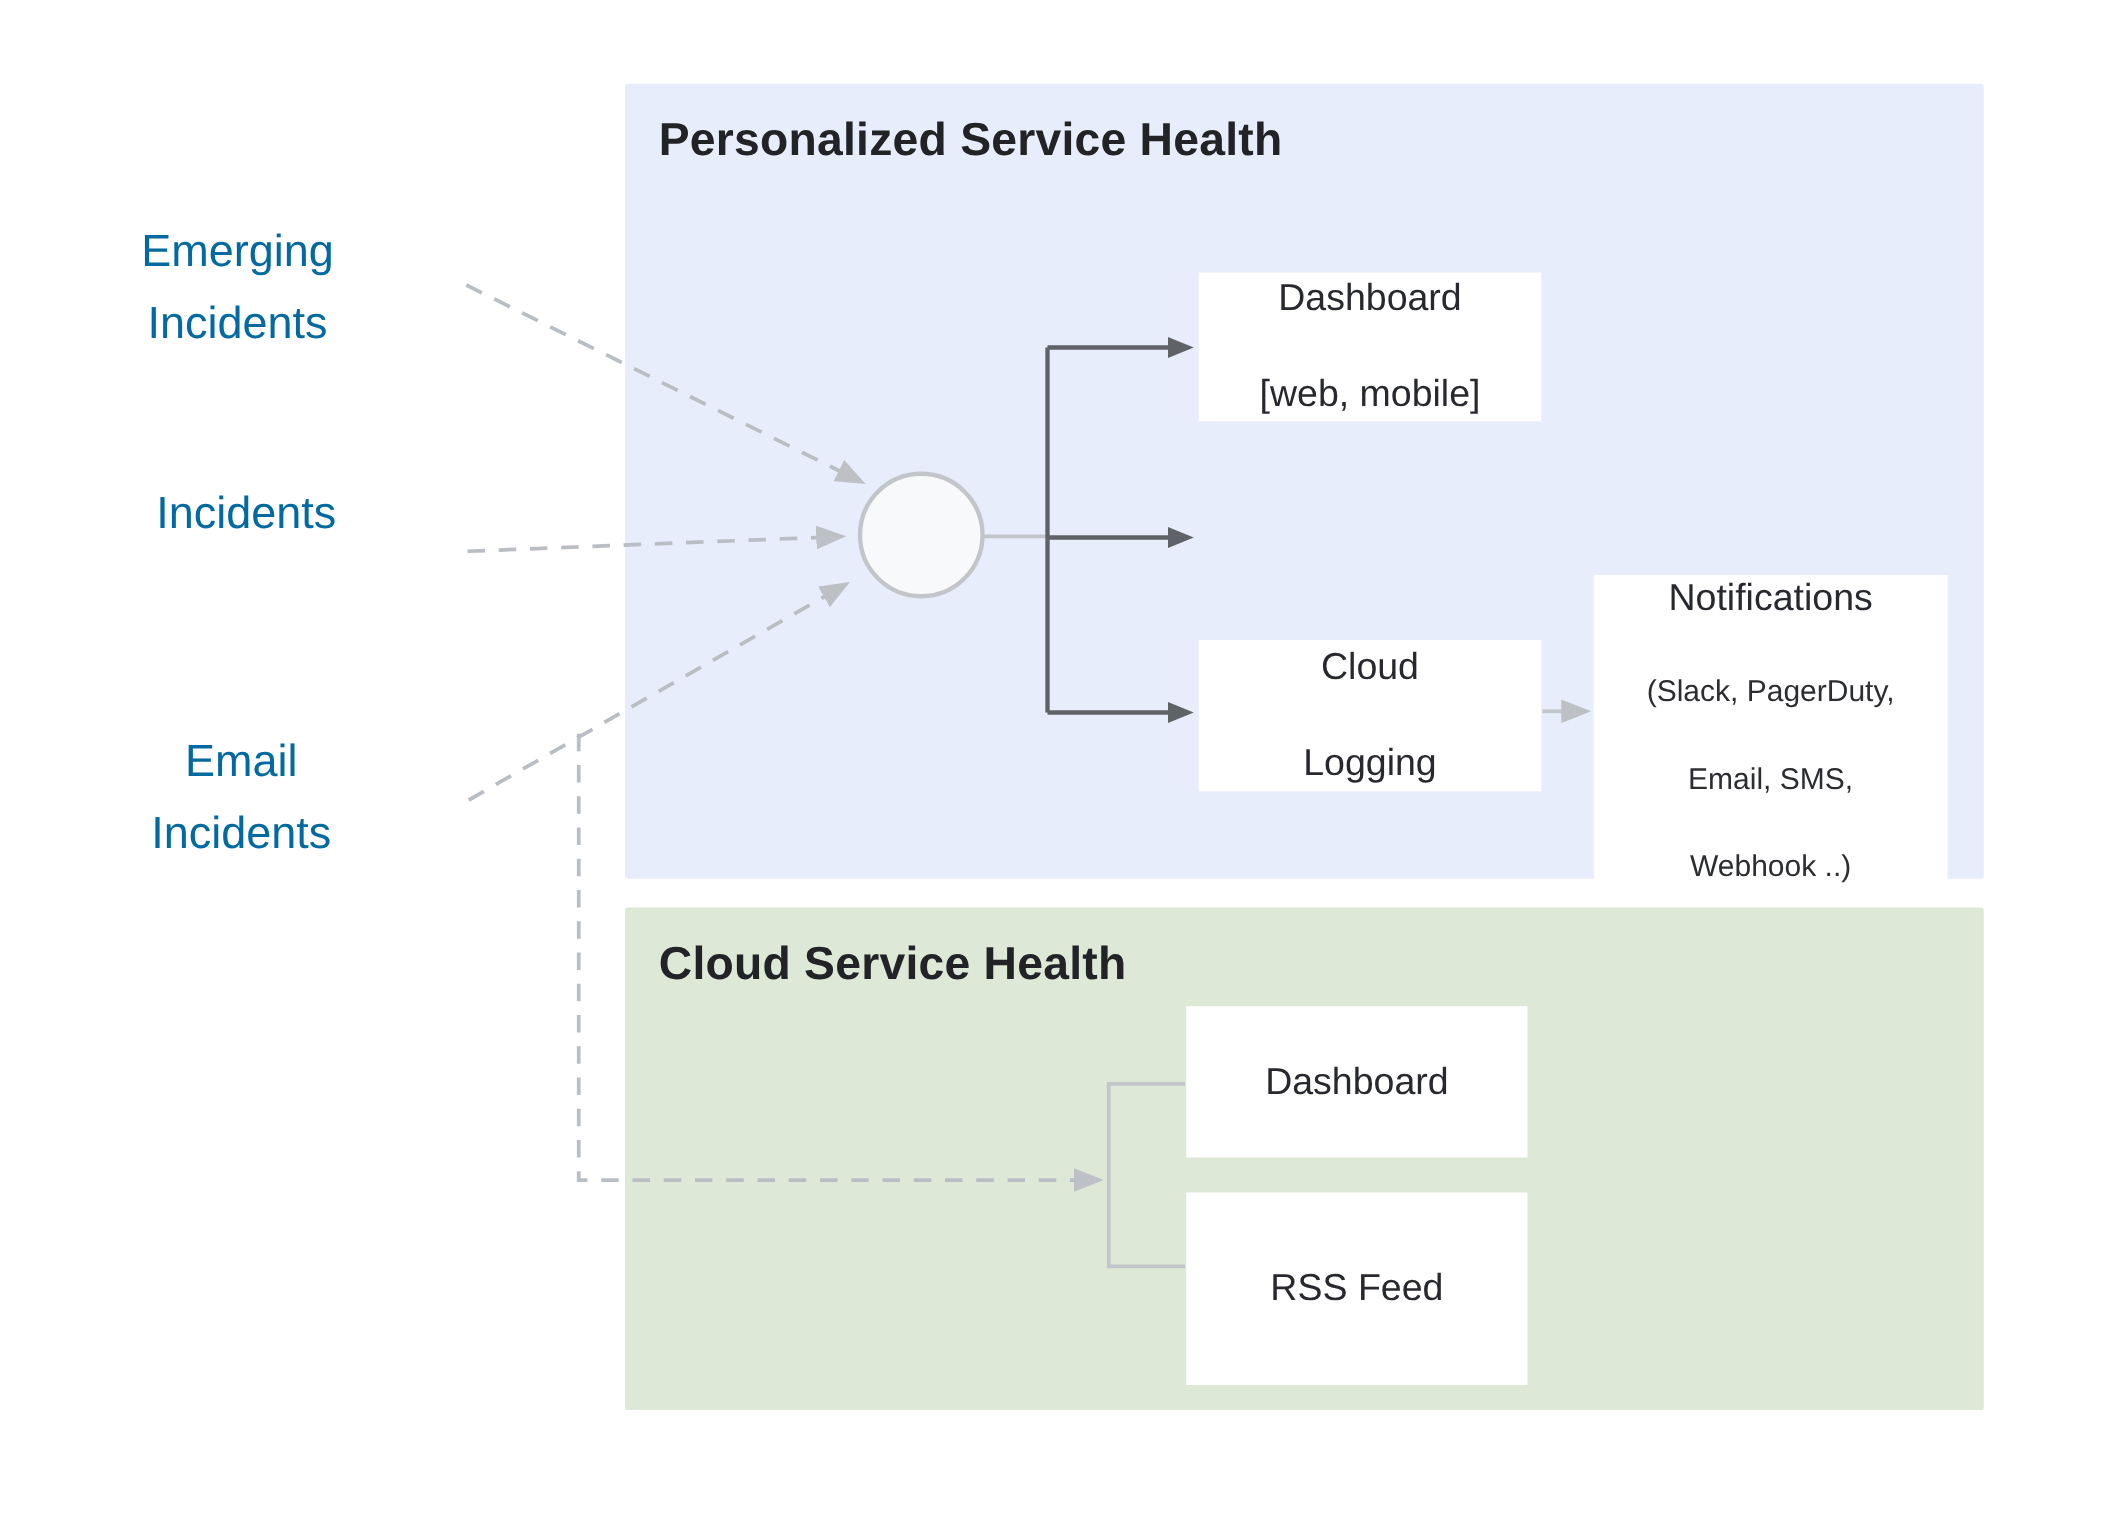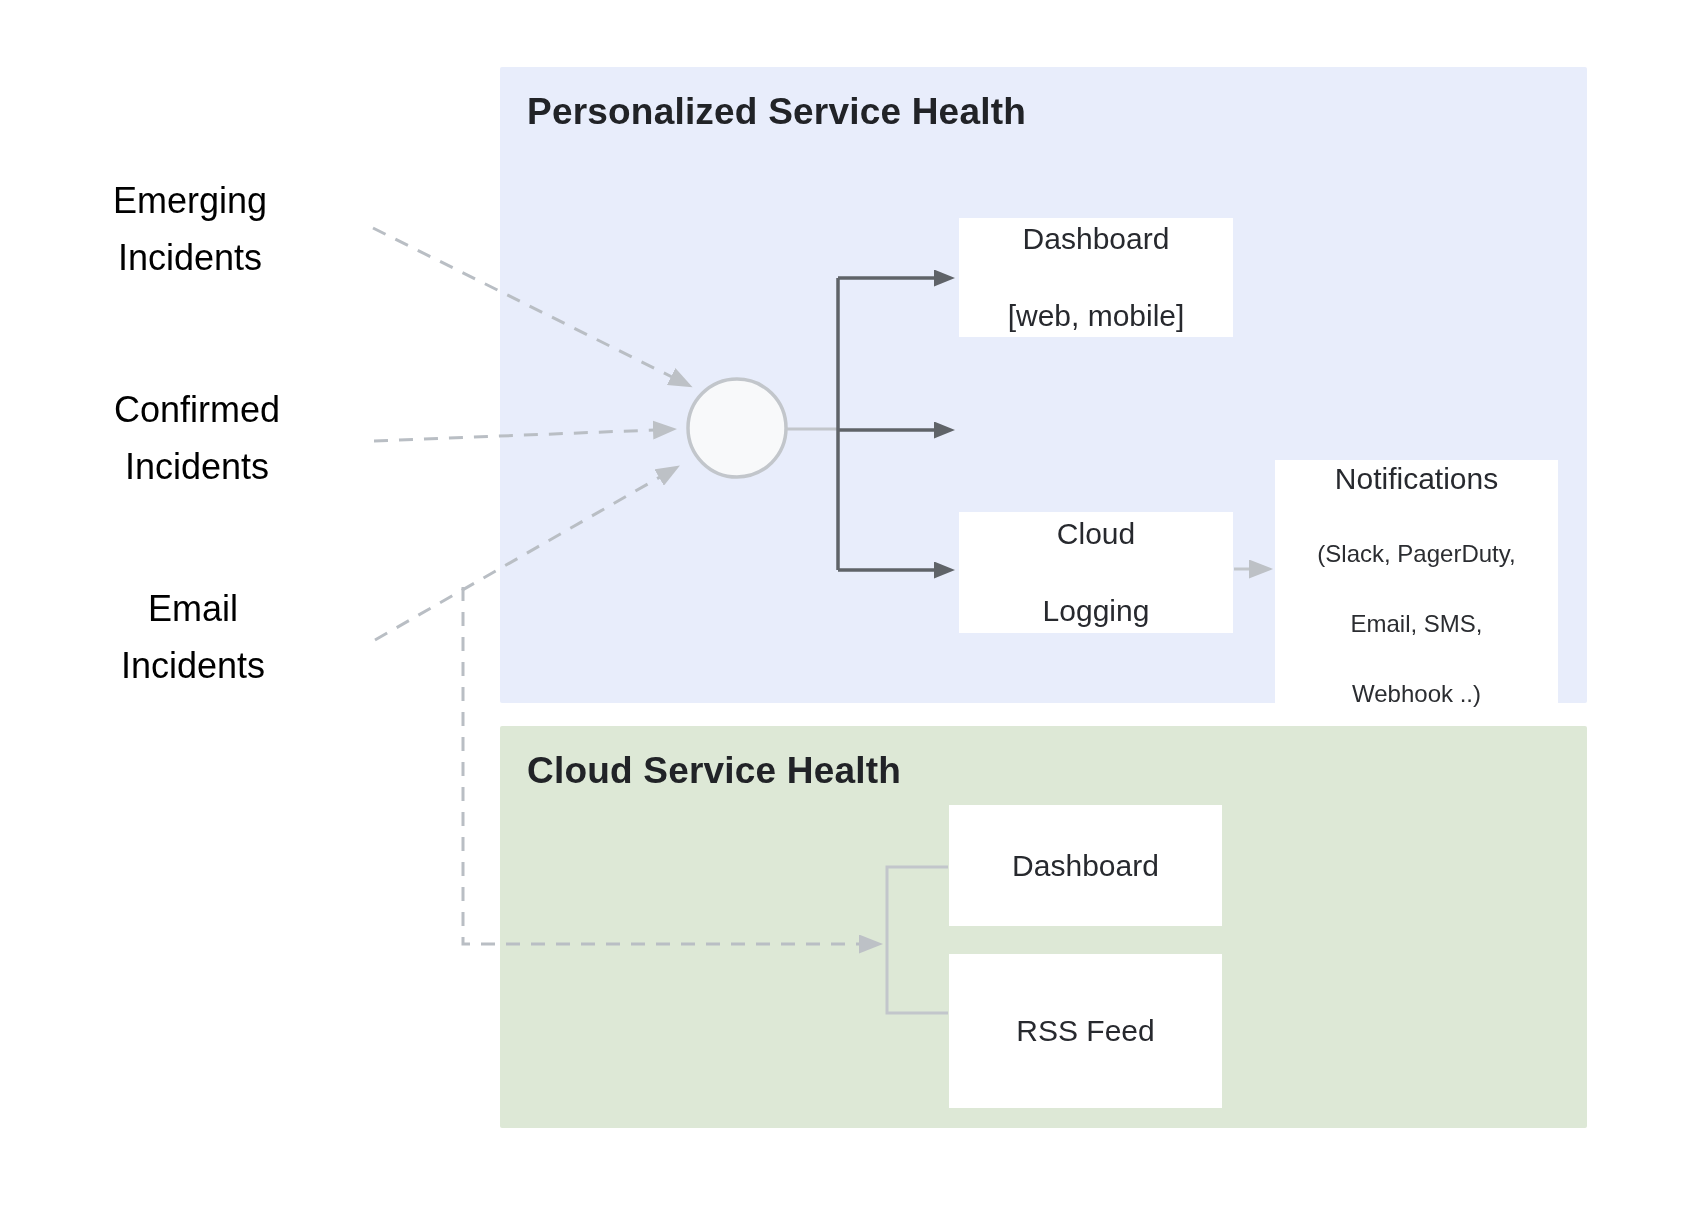--- a/index.html
+++ b/index.html
@@ -30,21 +30,21 @@
     color: #212327;
     letter-spacing: 0.2px;
     white-space: nowrap;
   }
   .src-label {
     position: absolute;
     width: 260px;
     text-align: center;
     font-size: 36px;
     line-height: 57px;
-    color: #000000;
+    color: #0369a1;
   }
   .src-label span { display: block; }
   .node-box {
     position: absolute;
     background: #ffffff;
     display: flex;
     flex-direction: column;
     align-items: center;
     justify-content: center;
     text-align: center;
@@ -77,21 +77,20 @@
 
   <div class="panel green">
     <div class="panel-title">Cloud Service Health</div>
   </div>
 
   <div class="src-label" style="left:60px; top:172px;">
     <span>Emerging</span>
     <span>Incidents</span>
   </div>
   <div class="src-label" style="left:67px; top:381px;">
-    <span>Confirmed</span>
     <span>Incidents</span>
   </div>
   <div class="src-label" style="left:63px; top:580px;">
     <span>Email</span>
     <span>Incidents</span>
   </div>
 
   <div class="node-box" style="left:959px; top:218px; width:274px; height:119px;">
     <span>Dashboard</span>
     <span>[web, mobile]</span>

